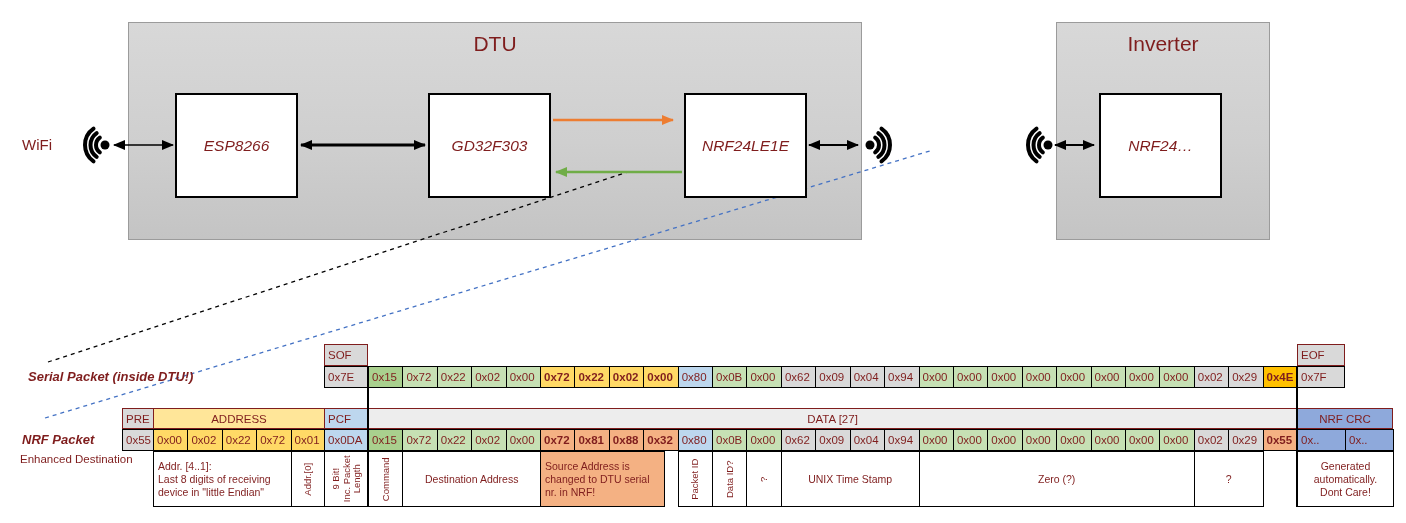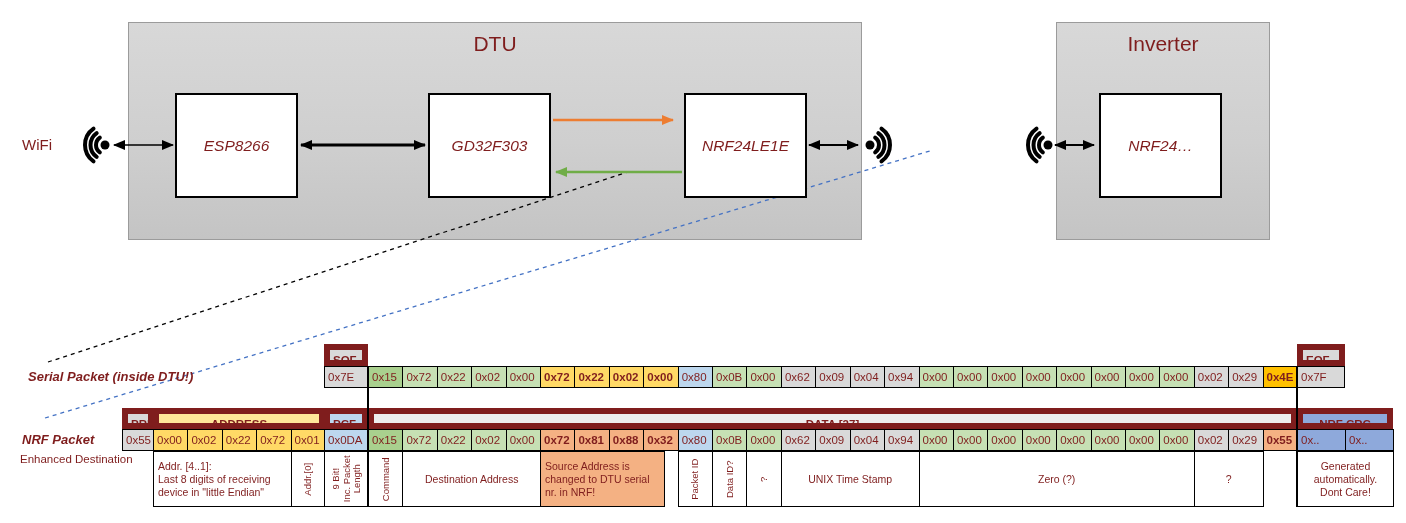--- a/index.html
+++ b/index.html
@@ -10,22 +10,22 @@
   .gray-box{background:linear-gradient(180deg,#d8d8d8 0%,#cfcfcf 55%,#c4c4c4 100%);
             border:1px solid #9b9b9b;z-index:0;}
   .big-title{font-size:21px;text-align:center;z-index:2;}
   .comp-box{background:#fff;border:2px solid #000;z-index:2;display:flex;align-items:center;
             justify-content:center;font-size:15.5px;font-style:italic;}
   #overlay{position:absolute;left:0;top:0;z-index:1;pointer-events:none;}
   .wifi-label{font-size:15px;z-index:2;}
   
   .cell{position:absolute;box-sizing:border-box;border:1px solid #000;height:22px;
         font-size:11.5px;line-height:20px;padding-left:3px;white-space:nowrap;overflow:hidden;z-index:2;}
-  .hdr{position:absolute;box-sizing:border-box;border:6px solid #7f1d1d;height:22px;
-       font-size:11.5px;line-height:20px;padding-left:3px;white-space:nowrap;z-index:2;font-weight:bold;}
+  .hdr{position:absolute;box-sizing:border-box;border:1px solid #7f1d1d;height:22px;
+       font-size:11.5px;line-height:20px;padding-left:3px;white-space:nowrap;z-index:2;}
   .hdr.ctr{text-align:center;padding-left:0;}
   .bold{font-weight:bold;}
   .bg-gr{background:var(--c-gray);} .bg-grl{background:var(--c-gray-light);}
   .bg-g{background:var(--c-green);} .bg-gd{background:var(--c-green-dark);}
   .bg-y{background:var(--c-yellow);} .bg-yh{background:var(--c-yellow-header);}
   .bg-am{background:var(--c-amber);} .bg-sa{background:var(--c-salmon);}
   .bg-bl{background:var(--c-blue-light);} .bg-bm{background:var(--c-blue-mid);}
   .pkt-label{font-style:italic;font-weight:bold;font-size:13px;line-height:22px;z-index:2;}
   .sub-label{font-size:11.5px;z-index:2;}
   .ann{position:absolute;box-sizing:border-box;border:1px solid #000;top:451px;height:56px;

